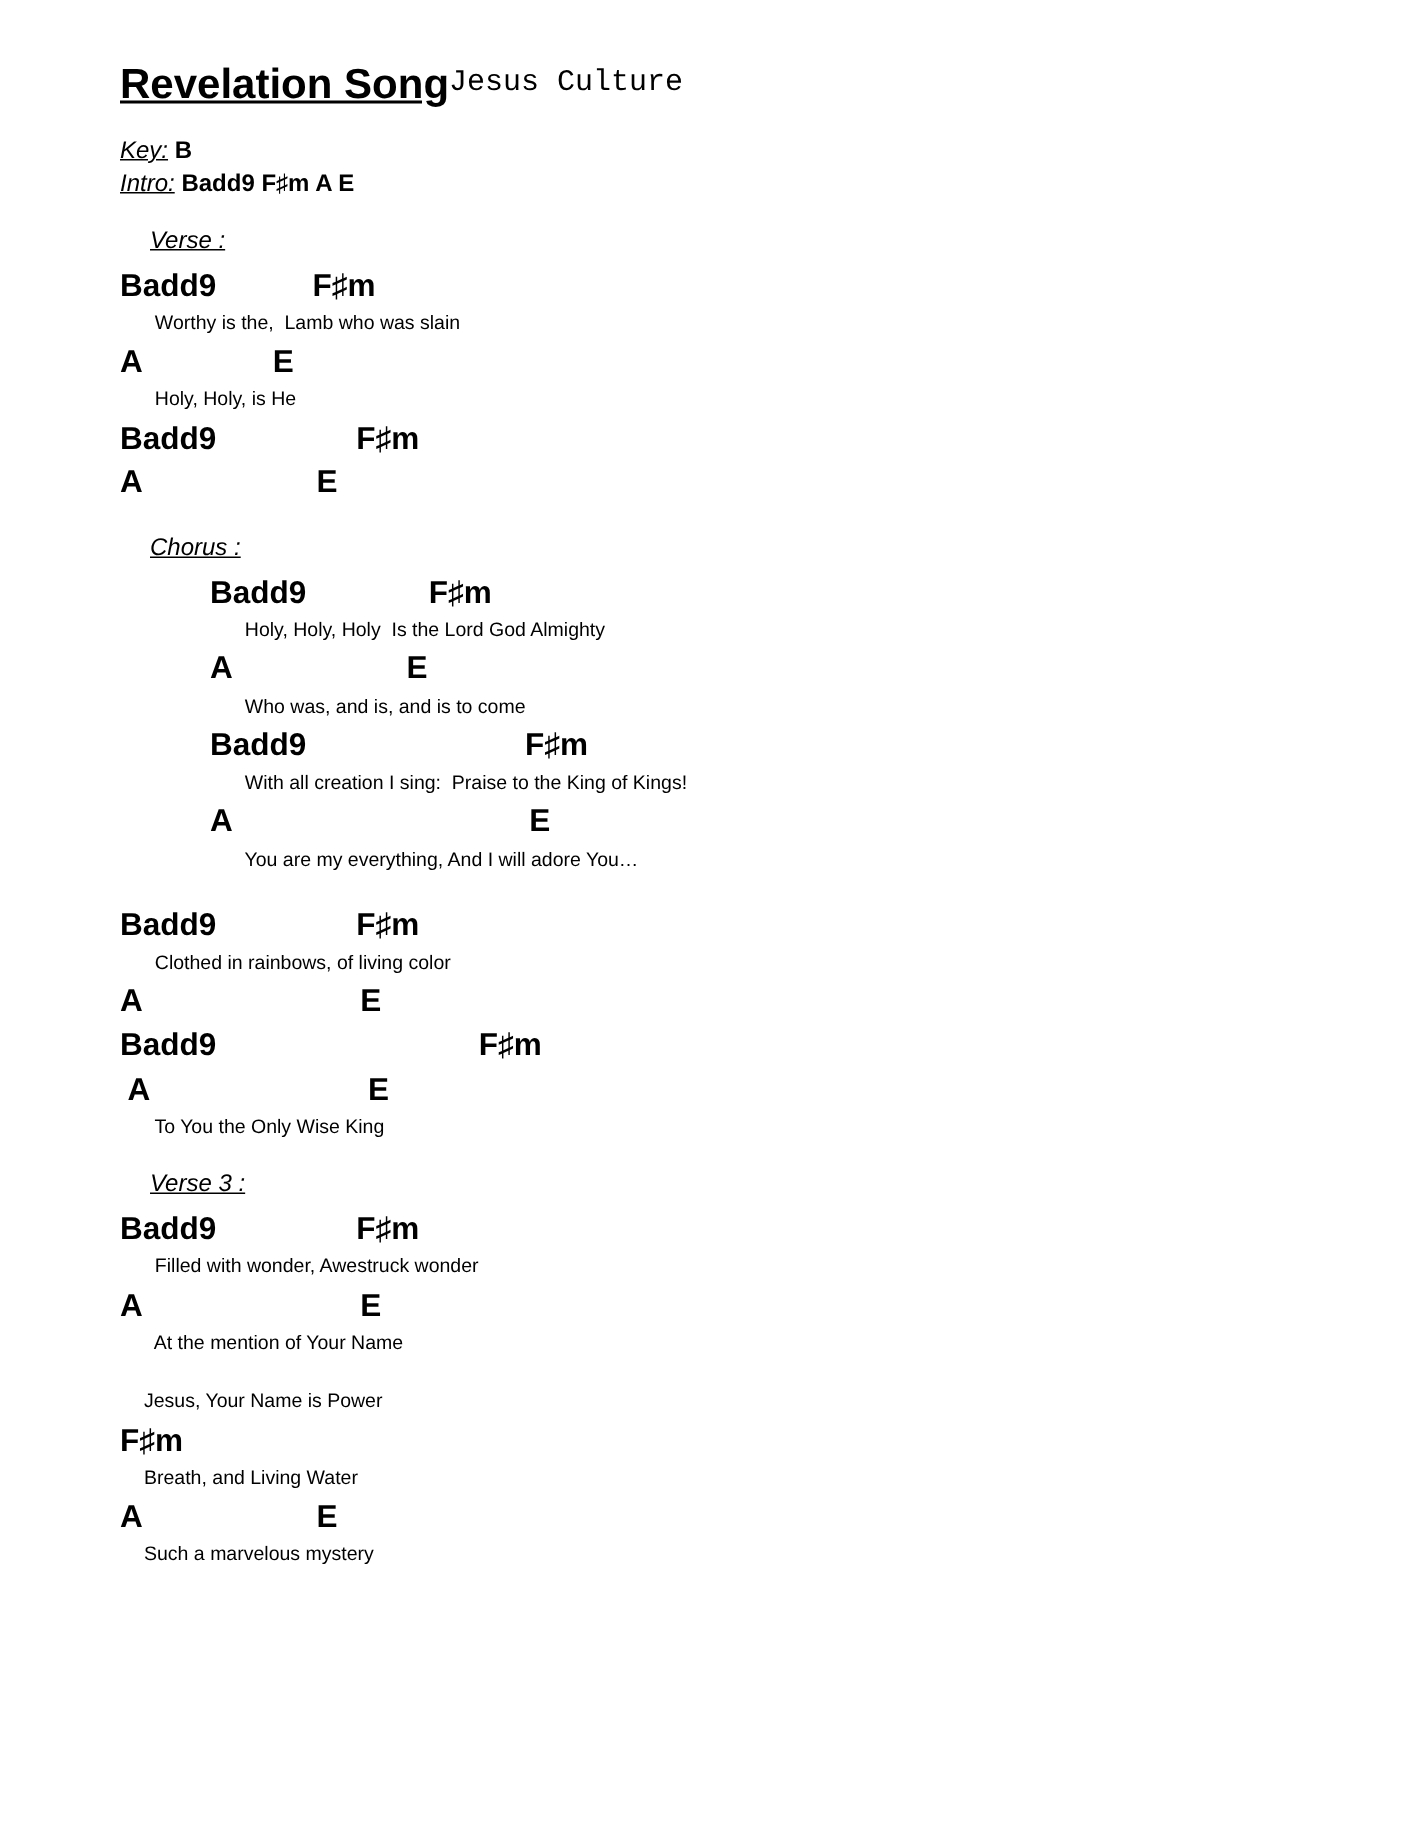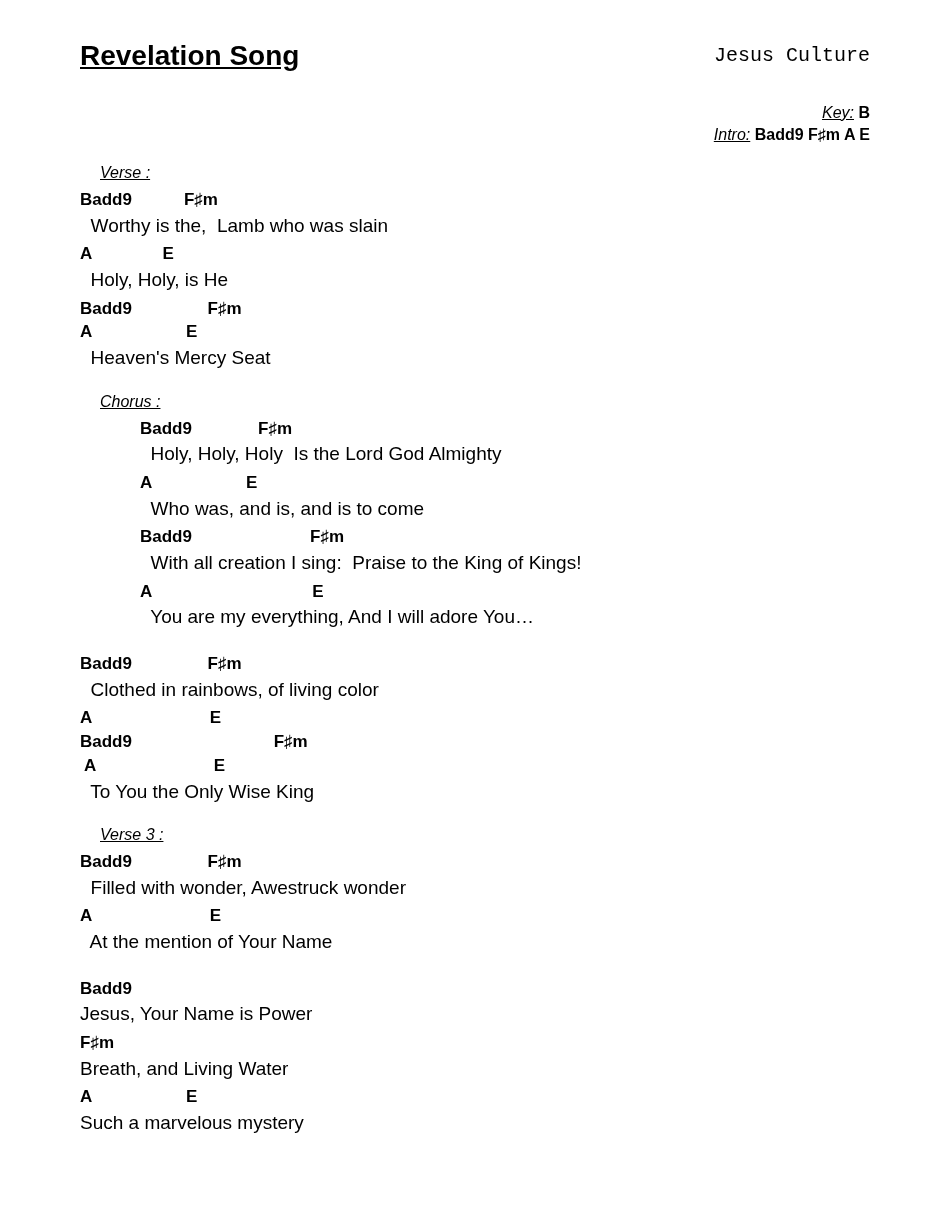--- a/index.html
+++ b/index.html
@@ -13,42 +13,41 @@
       font-family: Arial, Helvetica, sans-serif;
       font-size: 16px;
       color: #000000;
       width: 950px;
       min-height: 1230px;
       padding: 40px 80px;
     }
 
     .header {
       display: flex;
-      justify-content: space-between;
+      justify-content: flex-start;
       align-items: flex-start;
-      margin-bottom: 32px;
+      margin-bottom: 20px;
     }
 
     .song-title {
       font-size: 28px;
       font-weight: bold;
       text-decoration: underline;
     }
 
     .artist {
       font-size: 20px;
       font-weight: normal;
       padding-top: 4px;
       font-family: Liberation Mono, monospace;
     }
 
     .key-intro {
       margin-bottom: 20px;
       font-style: italic;
-      text-align: right;
     }
 
     .key-intro .key-label {
       font-style: italic;
       text-decoration: underline;
     }
 
     .key-intro .intro-label {
       font-style: italic;
       text-decoration: underline;
@@ -65,32 +64,33 @@
     .section-label {
       font-style: italic;
       text-decoration: underline;
       margin-bottom: 6px;
       font-size: 16px;
       margin-left: 20px;
     }
 
     .chord-line {
       font-weight: bold;
-      font-size: 17px;
+      font-size: 21px;
       white-space: pre;
       margin-bottom: 0;
       line-height: 1.4;
     }
 
     .lyric-line {
       font-weight: normal;
-      font-size: 19px;
+      font-size: 13px;
       margin-bottom: 2px;
       white-space: pre;
       line-height: 1.5;
+      margin-left: 16px;
     }
 
     .indent {
       padding-left: 60px;
     }
   </style>
 </head>
 <body>
 
 <div class="header">
@@ -110,21 +110,20 @@
 </div>
 
 <div class="section">
   <div class="section-label">Verse :</div>
   <div class="chord-line">Badd9           F♯m</div>
   <div class="lyric-line">  Worthy is the,  Lamb who was slain</div>
   <div class="chord-line">A               E</div>
   <div class="lyric-line">  Holy, Holy, is He</div>
   <div class="chord-line">Badd9                F♯m</div>
   <div class="chord-line">A                    E</div>
-  <div class="lyric-line">  Heaven's Mercy Seat</div>
 </div>
 
 <div class="section">
   <div class="section-label">Chorus :</div>
   <div class="chord-line indent">Badd9              F♯m</div>
   <div class="lyric-line indent">  Holy, Holy, Holy  Is the Lord God Almighty</div>
   <div class="chord-line indent">A                    E</div>
   <div class="lyric-line indent">  Who was, and is, and is to come</div>
   <div class="chord-line indent">Badd9                         F♯m</div>
   <div class="lyric-line indent">  With all creation I sing:  Praise to the King of Kings!</div>
@@ -143,19 +142,18 @@
 
 <div class="section">
   <div class="section-label">Verse 3 :</div>
   <div class="chord-line">Badd9                F♯m</div>
   <div class="lyric-line">  Filled with wonder, Awestruck wonder</div>
   <div class="chord-line">A                         E</div>
   <div class="lyric-line">  At the mention of Your Name</div>
 </div>
 
 <div class="section">
-  <div class="chord-line">Badd9</div>
   <div class="lyric-line">Jesus, Your Name is Power</div>
   <div class="chord-line">F♯m</div>
   <div class="lyric-line">Breath, and Living Water</div>
   <div class="chord-line">A                    E</div>
   <div class="lyric-line">Such a marvelous mystery</div>
 </div>
 
 </body></html>

